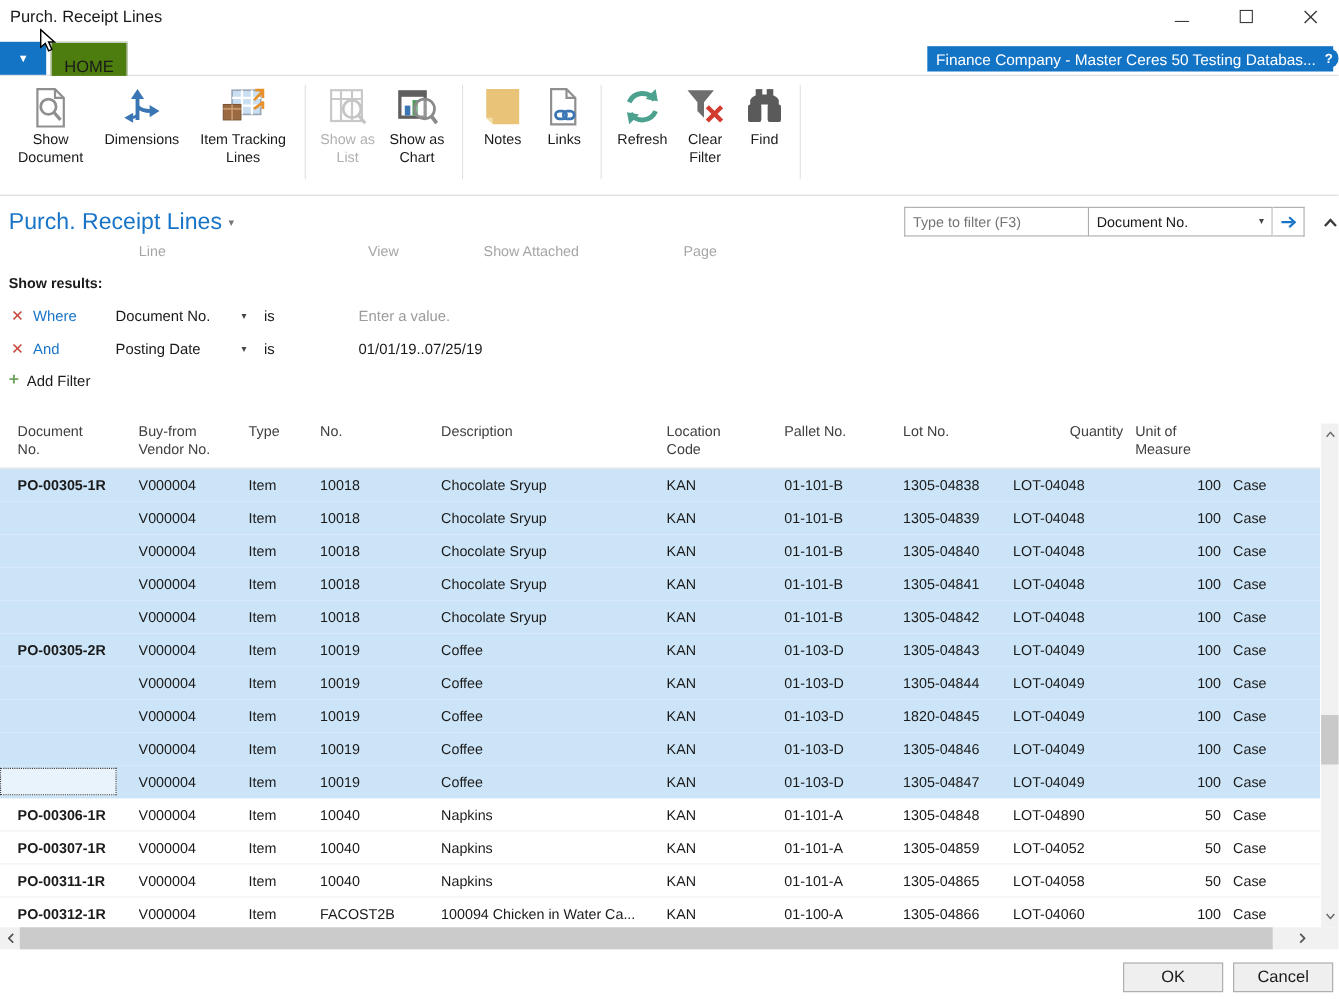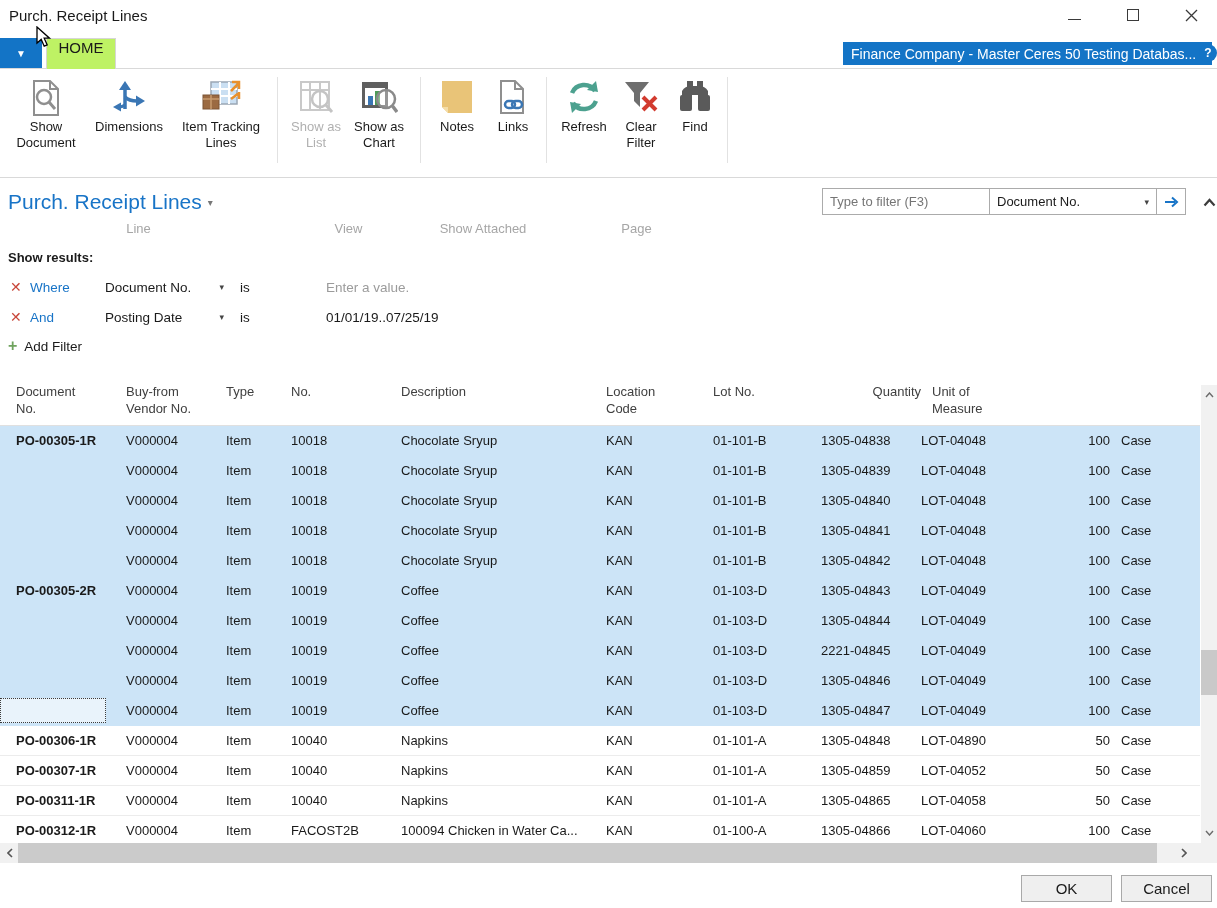--- a/index.html
+++ b/index.html
@@ -15,22 +15,22 @@
   .titlebar { left:0; top:0; width:1217px; height:30px; background:#fff; }
   .win-title { left:9px; top:7px; font-size:15px; color:#1a1a1a; }
   .win-btn { top:0; width:38px; height:30px; display:flex; align-items:center; justify-content:center; }
   .btn-min { left:1055px; } .btn-max { left:1114px; } .btn-close { left:1172px; }
   .glyph-min { width:13px; border-top:1px solid #3a3a3a; margin-top:8px; }
   .glyph-max { width:12px; height:12px; border:1px solid #3a3a3a; }
 
   
   .app-menu { left:0; top:38px; width:42px; height:30px; background:#1374c6; display:flex; align-items:center; justify-content:center; color:#fff; font-size:10px; }
   .ribbon-topline { left:0; top:68px; width:1217px; border-top:1px solid #d9d9d9; }
-  .home-tab { left:46px; top:38px; width:70px; height:31px; background:#bef264; border:1px solid #d6d6d6; border-bottom:none; z-index:3;
-              display:flex; align-items:flex-start; justify-content:center; font-size:15px; color:#1a1a1a; }
+  .home-tab { left:46px; top:38px; width:70px; height:31px; background:#4d7c0f; border:1px solid #d6d6d6; border-bottom:none; z-index:3;
+              display:flex; align-items:flex-end; justify-content:center; font-size:15px; color:#1a1a1a; }
   .banner { left:828px; top:42px; width:369px; height:23px; background:#1374c6; color:#fff; font-size:14px; display:flex; align-items:center; padding-left:8px; white-space:nowrap; overflow:hidden;margin-left:15px; }
   .help-btn { left:1199px; top:44px; width:18px; height:18px; border-radius:50%; background:#1374c6; color:#fff; font-weight:bold; font-size:12px; display:flex; align-items:center; justify-content:center; }
 
   
   .ribbon { left:0; top:69px; width:1217px; height:109px; background:#fff; border-bottom:1px solid #d9d9d9; }
   .rbtn { position:absolute; top:8px; height:80px; display:flex; flex-direction:column; align-items:center; }
   .rbtn .ric { height:42px; display:flex; align-items:flex-start; justify-content:center; padding-top:2px; }
   .rbtn .rlabel { text-align:center; font-size:13px; line-height:16px; color:#1a1a1a; }
   .rbtn.disabled .rlabel { color:#b0b0b0; }
   .rsep { position:absolute; top:8px; height:86px; width:1px; background:#e2e2e2; }
@@ -322,20 +322,21 @@
   <span>Add Filter</span>
 </div>
 
 <div class="abs grid-header" id="grid-header">
     <div class="gh-doc_no">Document No.</div>
     <div class="gh-vendor_no">Buy-from Vendor No.</div>
     <div class="gh-type">Type</div>
     <div class="gh-no">No.</div>
     <div class="gh-description">Description</div>
     <div class="gh-location_code">Location Code</div>
+    <div class="gh-pallet_no">Pallet No.</div>
     <div class="gh-lot_no">Lot No.</div>
     <div class="gh-quantity">Quantity</div>
     <div class="gh-uom">Unit of Measure</div>
   </div>
 <div class="abs grid-body" id="grid-body">
     <div class="trow sel">
       <div class="c-doc_no">PO-00305-1R</div>
       <div class="c-vendor_no">V000004</div>
       <div class="c-type">Item</div>
       <div class="c-no">10018</div>
@@ -426,21 +427,21 @@
       <div class="c-uom">Case</div>
     </div>
     <div class="trow sel">
       <div class="c-doc_no"></div>
       <div class="c-vendor_no">V000004</div>
       <div class="c-type">Item</div>
       <div class="c-no">10019</div>
       <div class="c-description">Coffee</div>
       <div class="c-location_code">KAN</div>
       <div class="c-bin_code">01-103-D</div>
-      <div class="c-pallet_no">2221-04845</div>
+      <div class="c-pallet_no">1820-04845</div>
       <div class="c-lot_no">LOT-04049</div>
       <div class="c-quantity">100</div>
       <div class="c-uom">Case</div>
     </div>
     <div class="trow sel">
       <div class="c-doc_no"></div>
       <div class="c-vendor_no">V000004</div>
       <div class="c-type">Item</div>
       <div class="c-no">10019</div>
       <div class="c-description">Coffee</div>

